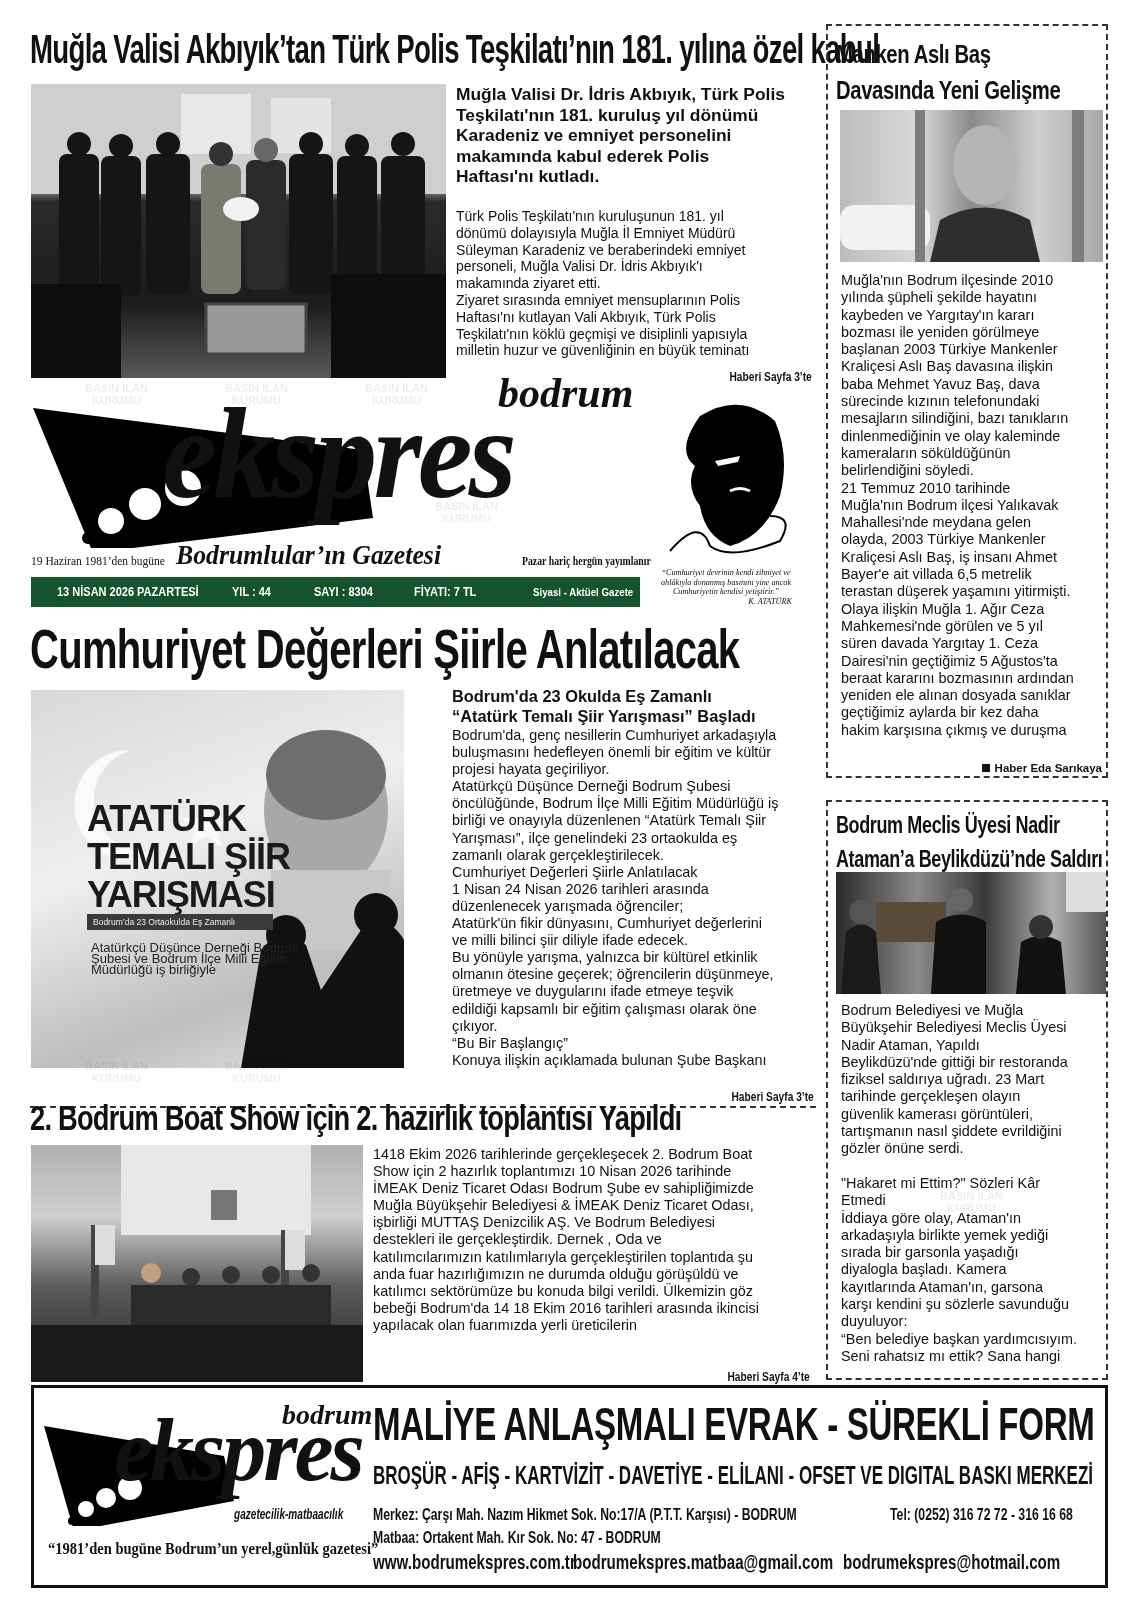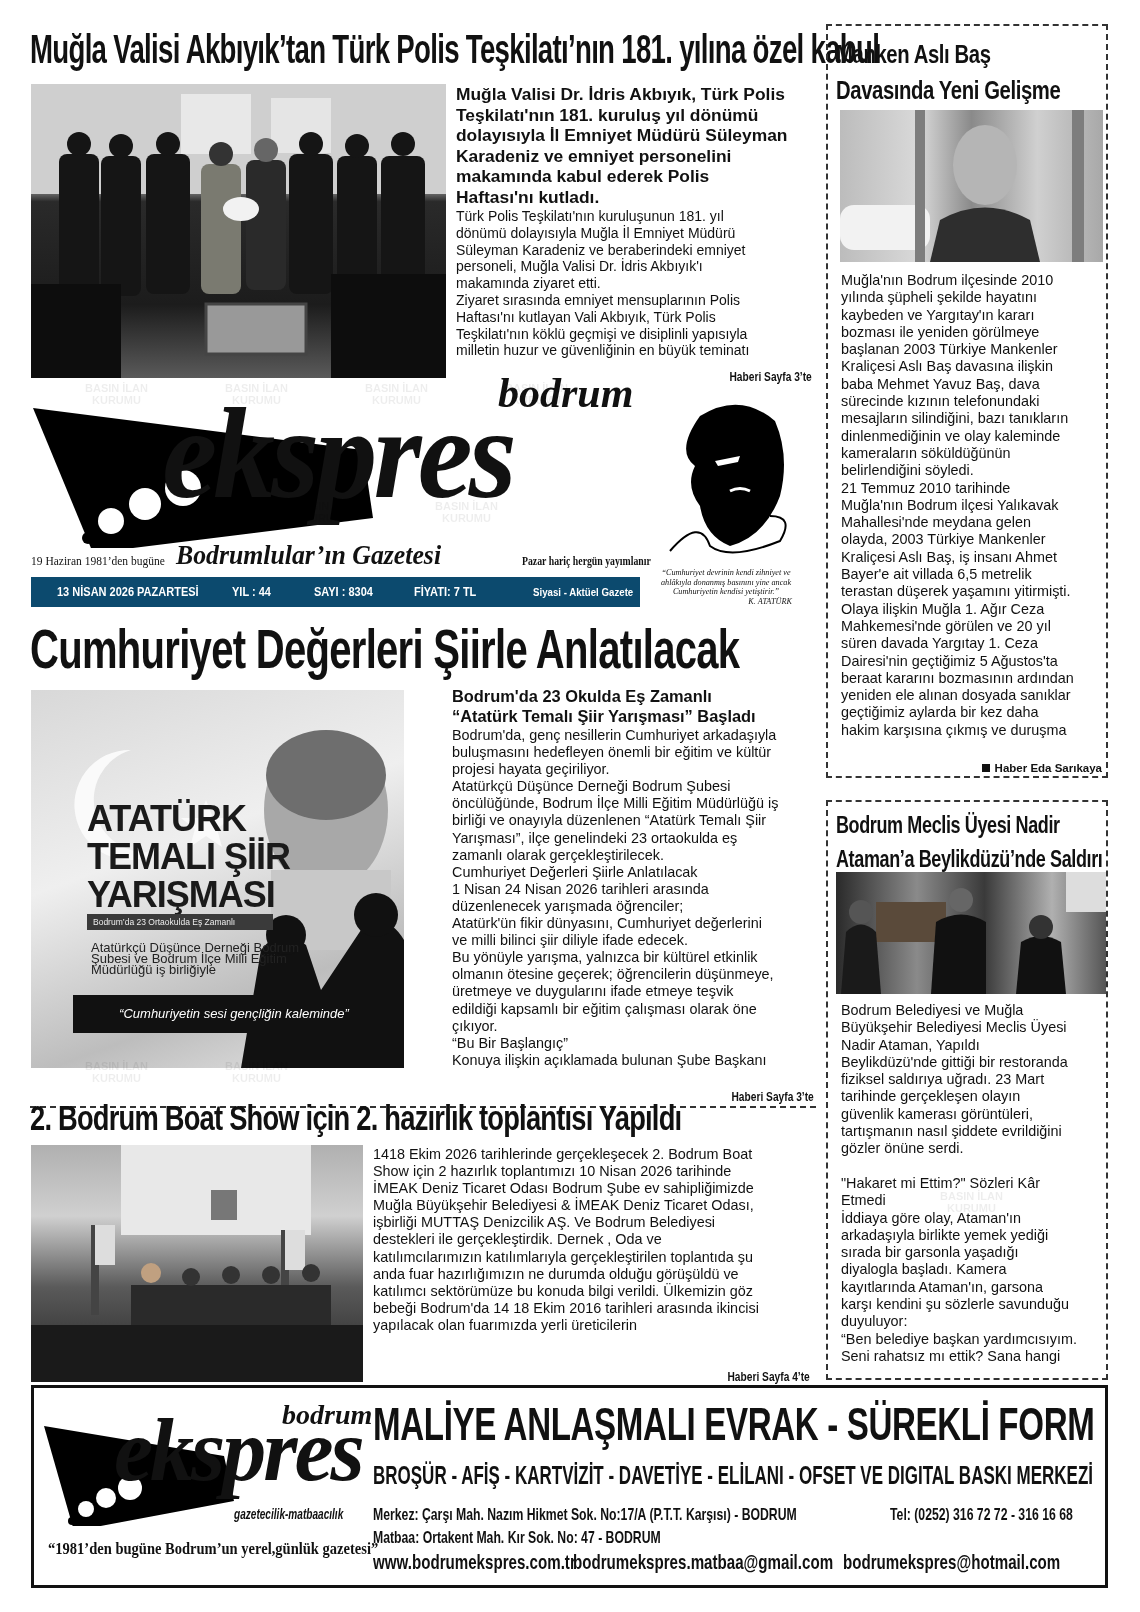--- a/index.html
+++ b/index.html
@@ -8,21 +8,21 @@
   .cond { font-family: "Liberation Sans", sans-serif; font-weight: bold; transform-origin: left top; white-space: nowrap; letter-spacing: -1px; }
   .headline-top { left: 30px; top: 26px; font-size: 40px; transform: scaleX(0.69); line-height: 46px; }
   .photo-police { left: 31px; top: 84px; width: 415px; height: 294px; background:
       linear-gradient(180deg, #bfbfbf 0%, #9a9a9a 35%, #2a2a2a 40%, #1c1c1c 75%, #5a5a5a 100%); }
   .body-text { font-size: 15.2px; line-height: 17.4px; color: #111; }
   .lead-text { font-size: 17.4px; line-height: 20.5px; font-weight: bold; color: #111; }
   .see-page { font-size: 12px; font-weight: bold; font-family: "Liberation Sans", sans-serif; transform: scaleX(0.85); transform-origin: right top; white-space: nowrap; }
   .dashed-h { border-top: 2px dashed #333; height: 0; }
   .sidebox { border: 2px dashed #333; }
   .logo-word { font-family: "Liberation Serif", serif; font-style: italic; font-weight: bold; }
-  .black-bar { left: 31px; top: 577px; width: 609px; height: 30px; background: #0c4a6e; color: #fff; font-size: 12.5px; font-weight: bold; display: flex; align-items: center; }
+  .black-bar { left: 31px; top: 577px; width: 609px; height: 30px; background: #14532d; color: #fff; font-size: 12.5px; font-weight: bold; display: flex; align-items: center; }
   .black-bar span { position: absolute; top: 8px; white-space: nowrap; transform: scaleX(0.88); transform-origin: left top; }
   .big-headline { left: 30px; top: 618px; font-size: 56px; transform: scaleX(0.715); line-height: 62px; }
   .poster { left: 31px; top: 690px; width: 373px; height: 378px; background: linear-gradient(160deg, #d8d8d8 0%, #efefef 40%, #bdbdbd 75%, #e8e8e8 100%); overflow: hidden; }
   .boat-headline { left: 30px; top: 1098px; font-size: 35px; transform: scaleX(0.78); line-height: 40px; }
   .photo-boat { left: 31px; top: 1145px; width: 332px; height: 237px; background: linear-gradient(180deg, #b0b0b0 0%, #d0d0d0 30%, #5a5a5a 60%, #222 100%); }
   .ad-box { left: 31px; top: 1385px; width: 1077px; height: 203px; border: 3px solid #111; }
   .ad-cond { font-weight: bold; white-space: nowrap; transform-origin: left top; font-family: "Liberation Sans", sans-serif; }
   .watermark { position: absolute; color: rgba(0,0,0,0.07); font-size: 11px; font-weight: bold; text-align: center; line-height: 12px; pointer-events: none; }
 </style>
 </head>
@@ -56,21 +56,20 @@
     <ellipse cx="210" cy="125" rx="18" ry="12" fill="#f2f2f2"></ellipse>
     <rect x="0" y="200" width="90" height="94" fill="#0d0d0d"></rect>
     <rect x="300" y="190" width="115" height="104" fill="#0d0d0d"></rect>
     <rect x="175" y="220" width="100" height="50" fill="#999" stroke="#444" stroke-width="3"></rect>
   </svg>
 </div>
 
 <div class="abs lead-text" style="left:456px; top:84px; width:360px;">
   <div>Muğla Valisi Dr. İdris Akbıyık, Türk Polis</div>
   <div>Teşkilatı'nın 181. kuruluş yıl dönümü</div>
-  <div>dolayısıyla İl Emniyet Müdürü Süleyman</div>
   <div>Karadeniz ve emniyet personelini</div>
   <div>makamında kabul ederek Polis</div>
   <div>Haftası'nı kutladı.</div>
 </div>
 <div class="abs body-text" style="left:456px; top:208px; width:360px; font-size:14px; line-height:16.8px;">
   <div>Türk Polis Teşkilatı'nın kuruluşunun 181. yıl</div>
   <div>dönümü dolayısıyla Muğla İl Emniyet Müdürü</div>
   <div>Süleyman Karadeniz ve beraberindeki emniyet</div>
   <div>personeli, Muğla Valisi Dr. İdris Akbıyık'ı</div>
   <div>makamında ziyaret etti.</div>
@@ -136,21 +135,20 @@
     <div>ATATÜRK</div>
     <div>TEMALI ŞİİR</div>
     <div>YARIŞMASI</div>
   </div>
   <div class="abs" style="left:56px; top:224px; width:186px; height:16px; background:#3a3a3a; color:#eee; font-size:8.5px; line-height:16px; padding-left:6px;">Bodrum’da 23 Ortaokulda Eş Zamanlı</div>
   <div class="abs" style="left:60px; top:252px; font-size:13px; line-height:11px; color:#222;">
     <div>Atatürkçü Düşünce Derneği Bodrum</div>
     <div>Şubesi ve Bodrum İlçe Milli Eğitim</div>
     <div>Müdürlüğü iş birliğiyle</div>
   </div>
-  <div class="abs" style="left:42px; top:305px; width:322px; height:38px; background:#111; color:#fff; font-size:13px; font-style:italic; line-height:38px; text-align:center;">“Cumhuriyetin sesi gençliğin kaleminde”</div>
 </div>
 
 <div class="abs" style="left:452px; top:686px; width:365px; font-size:16.4px; line-height:20px; font-weight:bold;">
   <div>Bodrum'da 23 Okulda Eş Zamanlı</div>
   <div>“Atatürk Temalı Şiir Yarışması” Başladı</div>
 </div>
 <div class="abs body-text" style="left:452px; top:727px; width:370px; font-size:14.4px; line-height:17.1px;">
   <div>Bodrum'da, genç nesillerin Cumhuriyet arkadaşıyla</div>
   <div>buluşmasını hedefleyen önemli bir eğitim ve kültür</div>
   <div>projesi hayata geçiriliyor.</div>
@@ -239,21 +237,21 @@
   <div>kameraların söküldüğünün</div>
   <div>belirlendiğini söyledi.</div>
   <div>21 Temmuz 2010 tarihinde</div>
   <div>Muğla'nın Bodrum ilçesi Yalıkavak</div>
   <div>Mahallesi'nde meydana gelen</div>
   <div>olayda, 2003 Türkiye Mankenler</div>
   <div>Kraliçesi Aslı Baş, iş insanı Ahmet</div>
   <div>Bayer'e ait villada 6,5 metrelik</div>
   <div>terastan düşerek yaşamını yitirmişti.</div>
   <div>Olaya ilişkin Muğla 1. Ağır Ceza</div>
-  <div>Mahkemesi'nde görülen ve 20 yıl</div>
+  <div>Mahkemesi'nde görülen ve 5 yıl</div>
   <div>süren davada Yargıtay 1. Ceza</div>
   <div>Dairesi'nin geçtiğimiz 5 Ağustos'ta</div>
   <div>beraat kararını bozmasının ardından</div>
   <div>yeniden ele alınan dosyada sanıklar</div>
   <div>geçtiğimiz aylarda bir kez daha</div>
   <div>hakim karşısına çıkmış ve duruşma</div>
 </div>
 <div class="abs" style="right:38px; top:762px; font-size:11.5px; font-weight:bold; display:flex; align-items:center; gap:5px;">
   <span style="display:inline-block; width:8px; height:8px; background:#111;"></span>
   <span>Haber Eda Sarıkaya</span>

